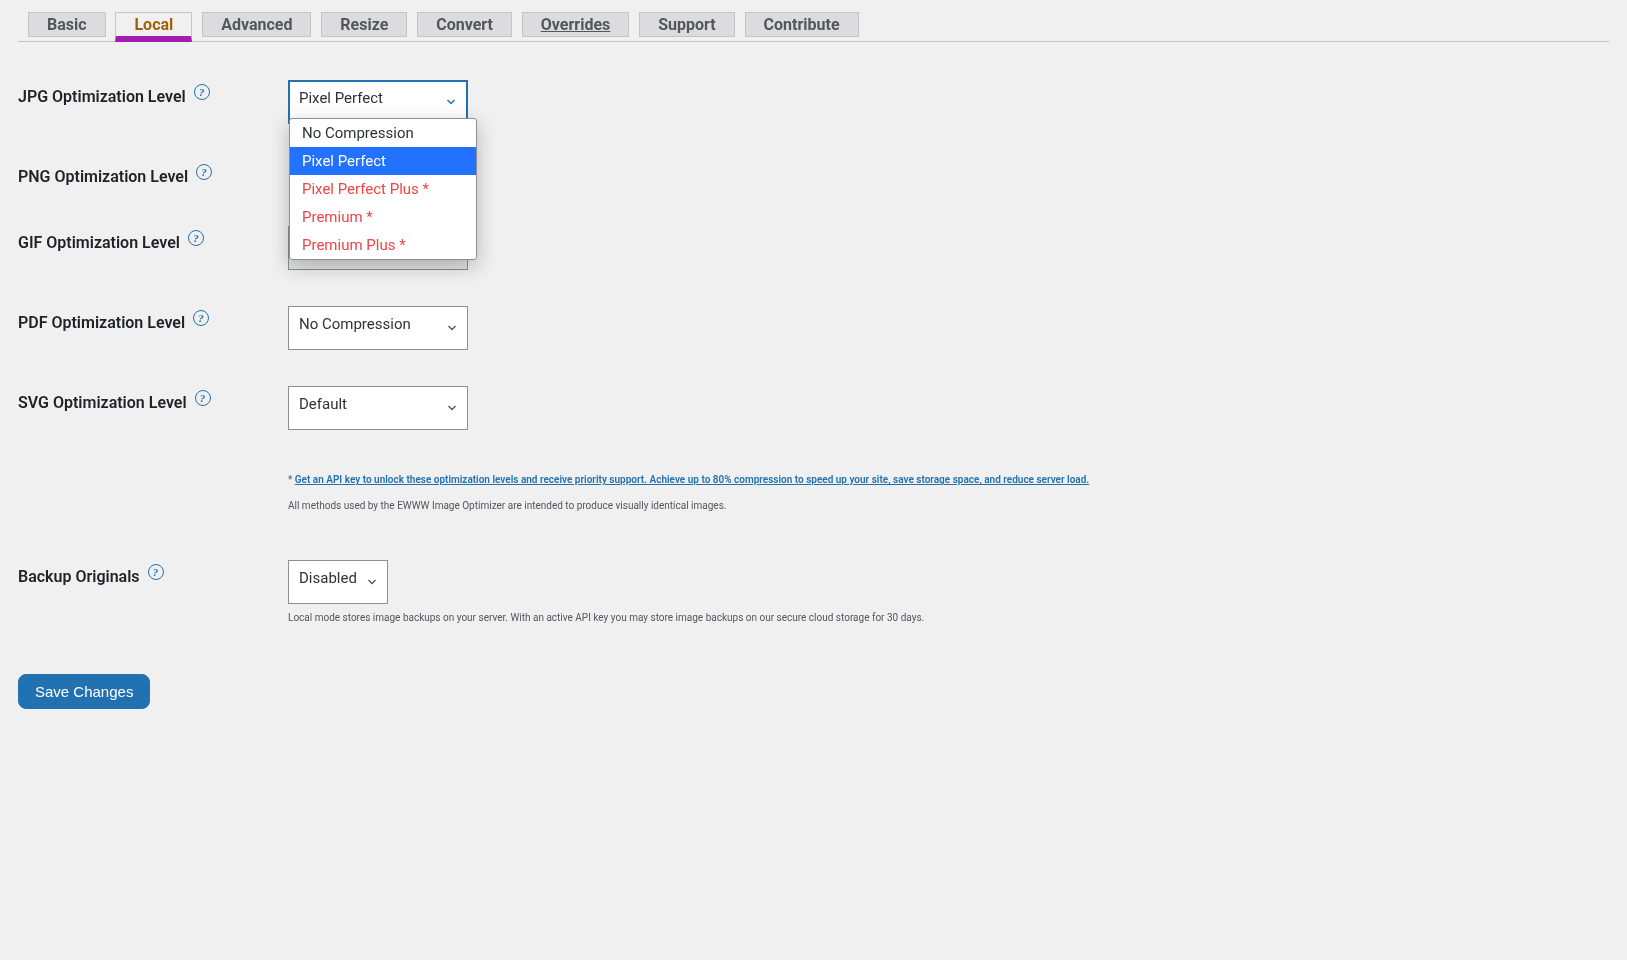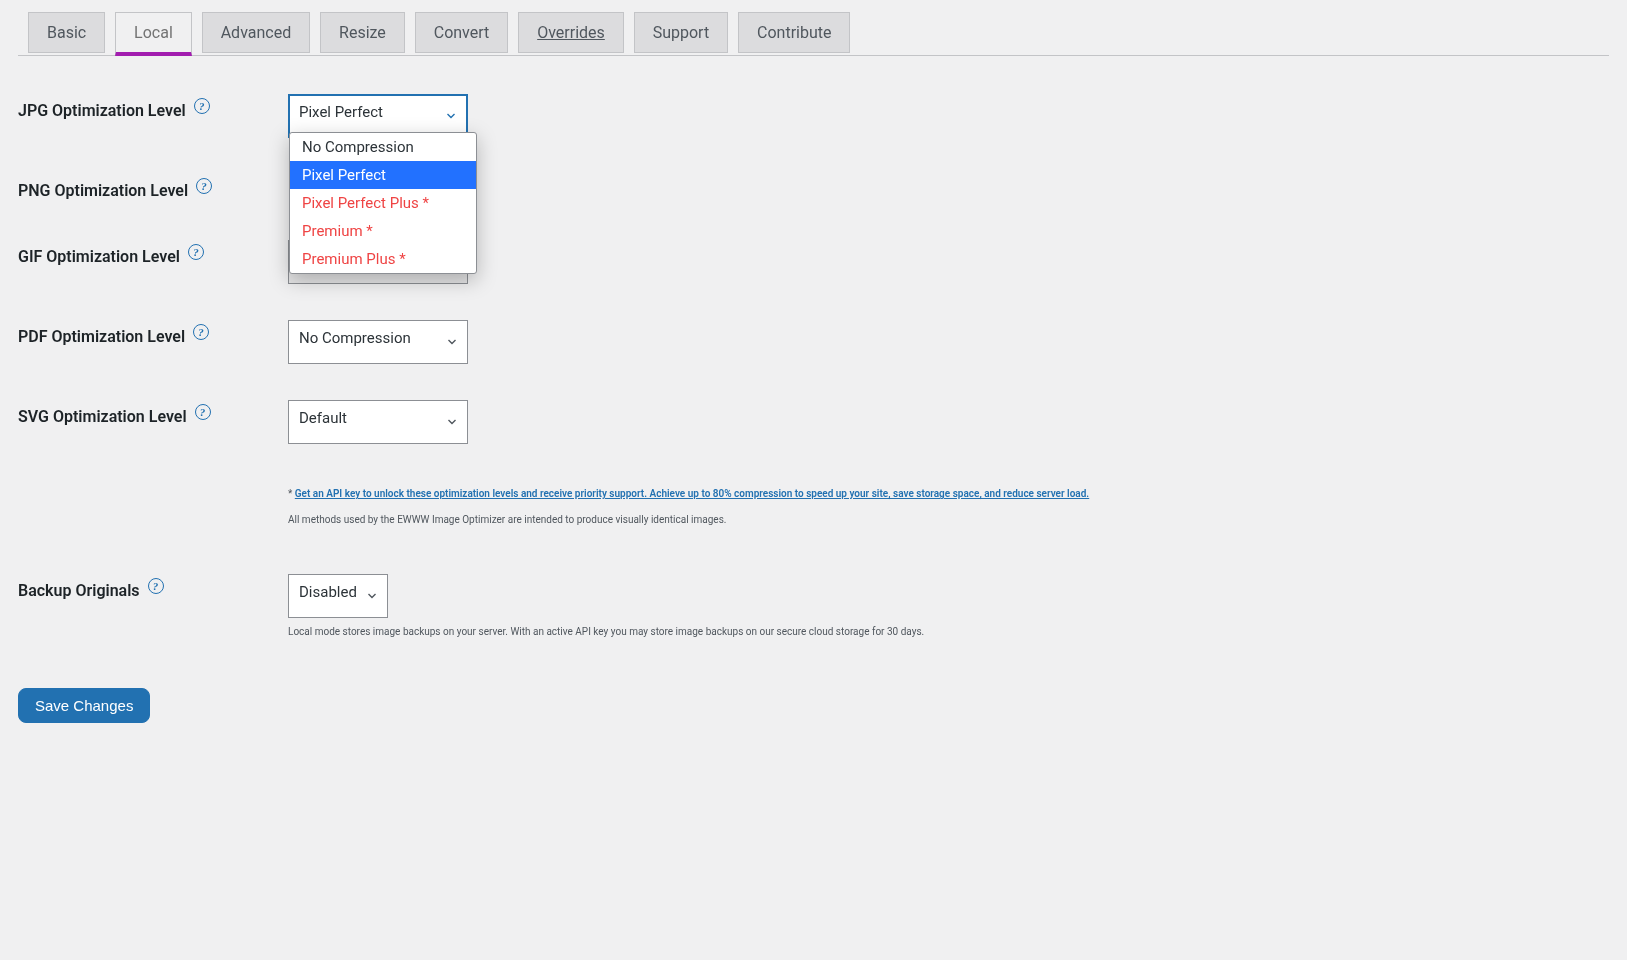--- a/index.html
+++ b/index.html
@@ -15,37 +15,37 @@
     padding: 12px 18px 40px 18px;
   }
   .nav-tab-wrapper {
     border-bottom: 1px solid #c3c4c7;
     margin: 0 0 0 0;
     padding-top: 0;
     line-height: inherit;
   }
   .nav-tab {
     display: inline-block;
-    padding: 10px 18px;
+    padding: 2px 18px;
     margin-left: 0.4em;
     margin-bottom: -1px;
     border: 1px solid #c3c4c7;
     background: #dcdcde;
     color: #50575e;
     font-size: 16px;
-    font-weight: 400;
+    font-weight: 700;
     text-decoration: none;
     cursor: pointer;
     text-align: right;
   }
   .nav-tab:first-child { margin-left: 10px; }
   .nav-tab-active {
     background: #f0f0f1;
-    border-bottom: 4px solid #a21caf;
-    color: #737373;
+    border-bottom: 6px solid #a21caf;
+    color: #a16207;
   }
   .nav-tab-overrides { text-decoration: underline; }
   .form-table { border-collapse: collapse; width: 100%; margin-top: 20px; }
   .form-table th {
     text-align: left;
     font-weight: 600;
     font-size: 16px;
     color: #1d2327;
     width: 260px;
     padding: 22px 10px 22px 0;

